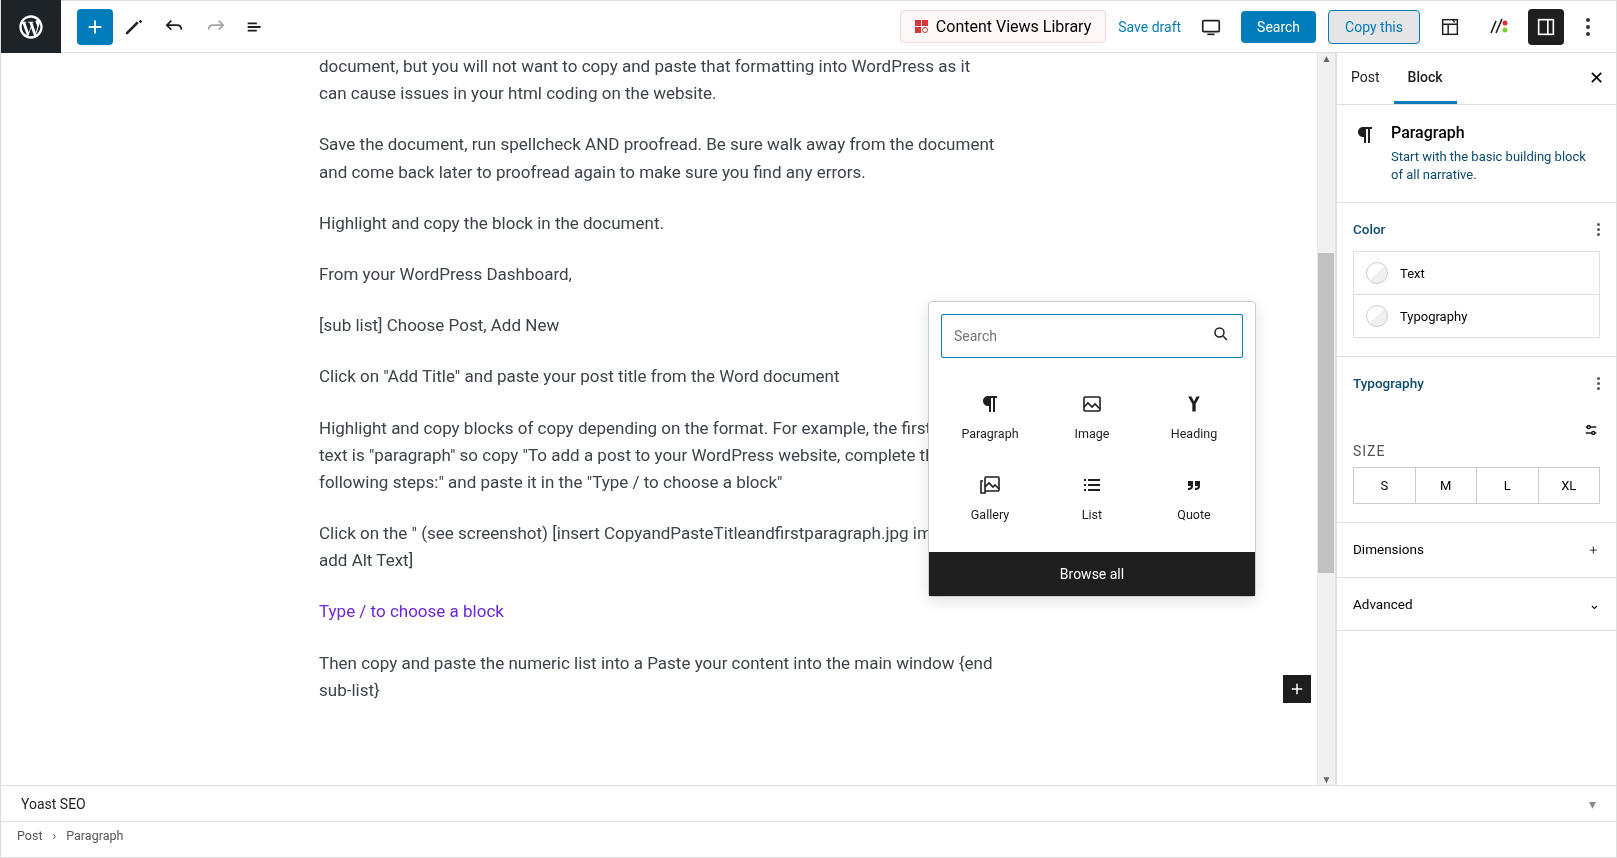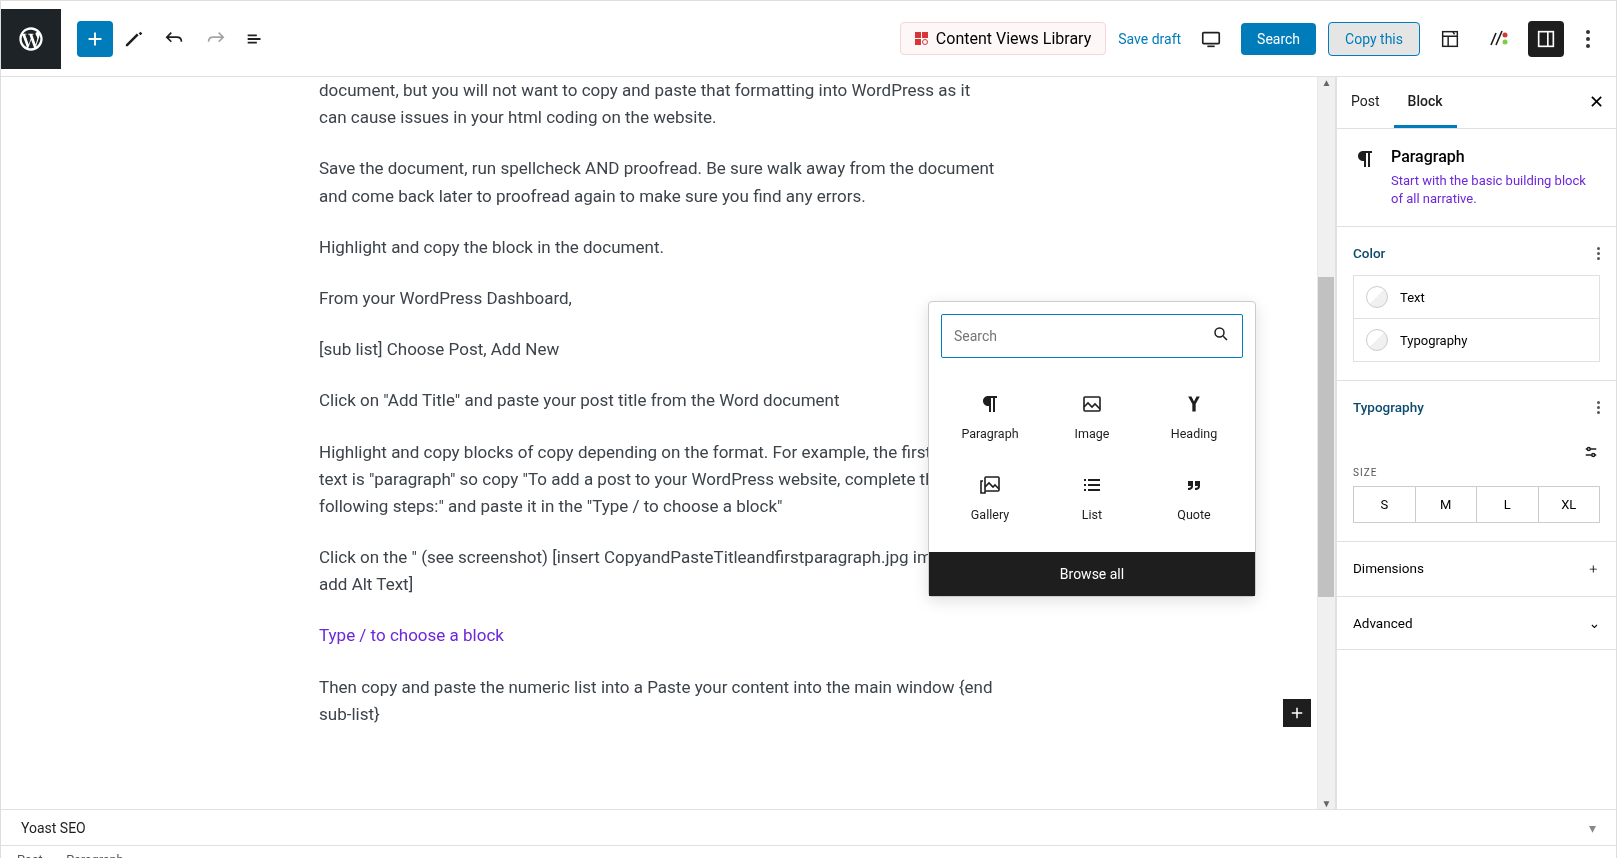--- a/index.html
+++ b/index.html
@@ -1,19 +1,19 @@
 <!DOCTYPE html>
 <html><head>
 <meta charset="utf-8">
 <style>
 * { margin: 0; padding: 0; box-sizing: border-box; font-family: -apple-system, BlinkMacSystemFont, "Segoe UI", Roboto, sans-serif; }
 body { background: #fff; overflow: hidden; }
 .wp-frame { width: 1617px; height: 858px; position: relative; border: 1px solid #ddd; background: #fff; }
 
-.topbar { height: 76px; display: flex; align-items: center; padding: 0 8px 0 0; border-bottom: 1px solid #e0e0e0; }
+.topbar { height: 52px; display: flex; align-items: center; padding: 0 8px 0 0; border-bottom: 1px solid #e0e0e0; }
 .wp-logo { width: 60px; height: 60px; background: #1d2327; display: flex; align-items: center; justify-content: center; }
 .wp-logo svg { fill: #fff; }
 .toolbar-left { display: flex; align-items: center; gap: 4px; padding-left: 16px; }
 .btn-plus { width: 36px; height: 36px; background: #007cba; border-radius: 4px; display: flex; align-items: center; justify-content: center; cursor: pointer; }
 .btn-icon { width: 36px; height: 36px; display: flex; align-items: center; justify-content: center; cursor: pointer; border-radius: 4px; }
 .flex-spacer { flex: 1; }
 .toolbar-right { display: flex; align-items: center; gap: 12px; padding-right: 8px; }
 .cvlib { display: flex; align-items: center; gap: 8px; border: 1px solid #f5d7d7; padding: 6px 14px; border-radius: 4px; cursor: pointer; background: #fdf7f7; }
 .cvlib-icon { display: grid; grid-template-columns: 6px 6px; gap: 1px; }
 .cvlib-icon span { width: 6px; height: 6px; background: #d63638; }
@@ -46,27 +46,27 @@
 .browse-all { background:#1e1e1e; color:#fff; text-align:center; padding:14px; cursor:pointer; font-size:14px; }
 
 .sidebar { width: 280px; border-left: 1px solid #e0e0e0; display:flex; flex-direction:column; overflow-y:auto; }
 .tabs { display:flex; border-bottom:1px solid #e0e0e0; position:relative; }
 .tab { padding: 16px 14px; font-size: 14px; cursor:pointer; color:#1e1e1e; }
 .tab.active { border-bottom: 3px solid #007cba; font-weight:500; }
 .tabs .close { position:absolute; right:12px; top:14px; cursor:pointer; font-size:18px; }
 .panel { padding: 18px 16px; border-bottom:1px solid #e0e0e0; }
 .panel-title { font-size:13.5px; color:#0c4a6e; font-weight:500; }
 .block-info { display:flex; gap:14px; }
-.block-info .desc { font-size:13px; color:#6d28d9; line-height:1.4; }
+.block-info .desc { font-size:13px; color:#0c4a6e; line-height:1.4; }
 .color-row { display:flex; align-items:center; gap:12px; border:1px solid #e0e0e0; padding:10px 12px; }
 .color-circle { width:22px; height:22px; border-radius:50%; background: linear-gradient(135deg,#fff 50%,#f0f0f0 50%); border:1px solid #ccc; }
 .panel-head { display:flex; justify-content:space-between; align-items:center; }
 .panel-dots { display:flex; flex-direction:column; gap:2px; cursor:pointer; }
 .panel-dots span { width:3px; height:3px; background:#555; border-radius:50%; }
-.size-label { font-size:10px; letter-spacing:1px; color:#555;margin-top:38px; }
+.size-label { font-size:14px; letter-spacing:1px; color:#555;margin-top:38px; }
 .size-grid { display:flex; border:1px solid #ccc; margin-top:8px; }
 .size-grid div { flex:1; text-align:center; padding:10px 0; font-size:13px; border-right:1px solid #ccc; cursor:pointer; }
 .size-grid div:last-child { border-right:none; }
 .expand-panel { padding:18px 16px; border-bottom:1px solid #e0e0e0; display:flex; justify-content:space-between; cursor:pointer; font-size:13.5px; }
 
 .yoast-bar { height:36px; border-top:1px solid #e0e0e0; padding:0 20px; display:flex; align-items:center; justify-content:space-between; font-size:14px; color:#1e1e1e;}
 .breadcrumb { height:28px; border-top:1px solid #e0e0e0; display:flex; align-items:center; padding:0 16px; font-size:12.5px; color:#555; gap:10px; background:#fff;}
 </style>
 </head>
 <body>

